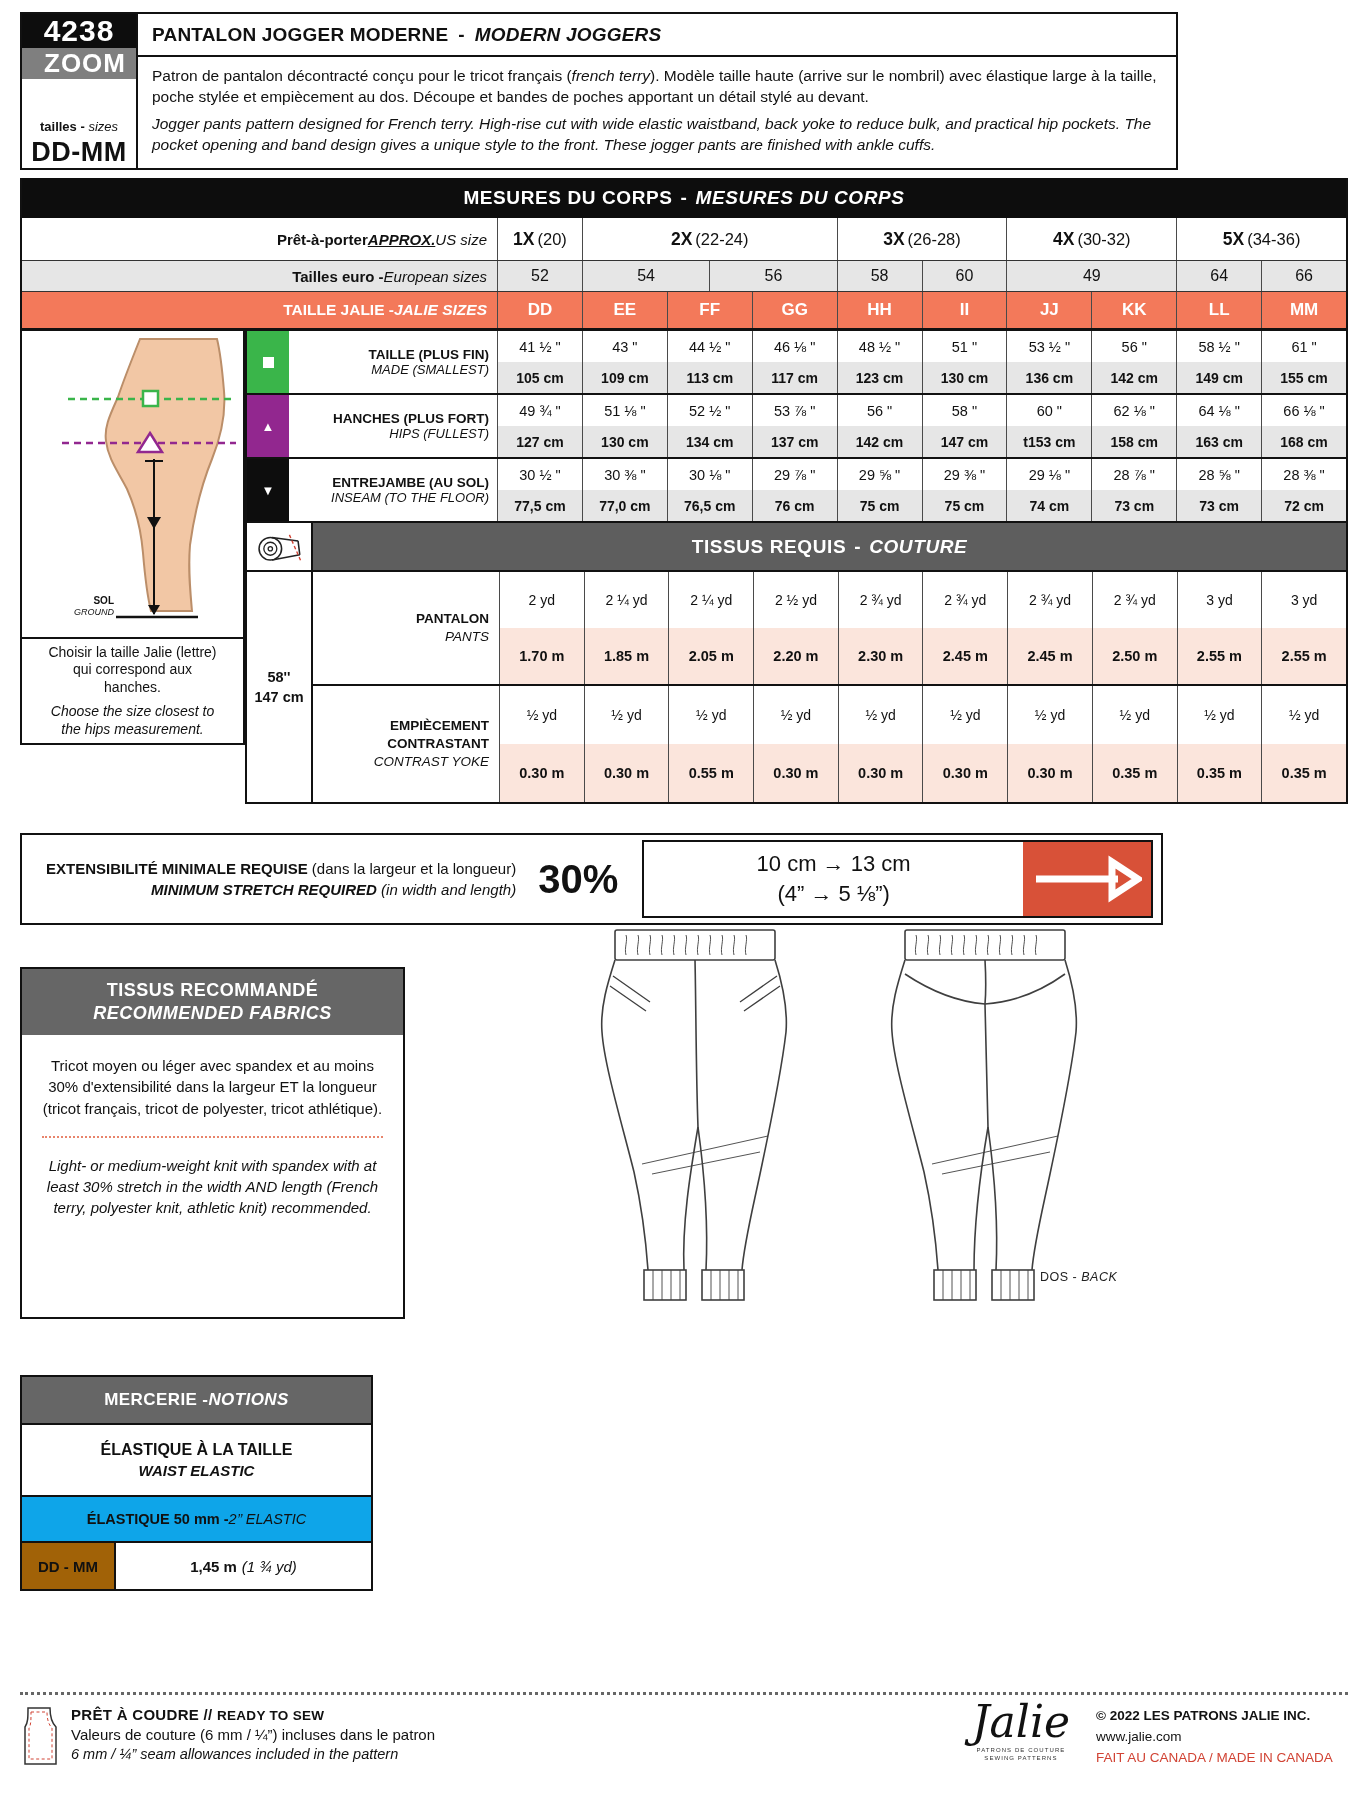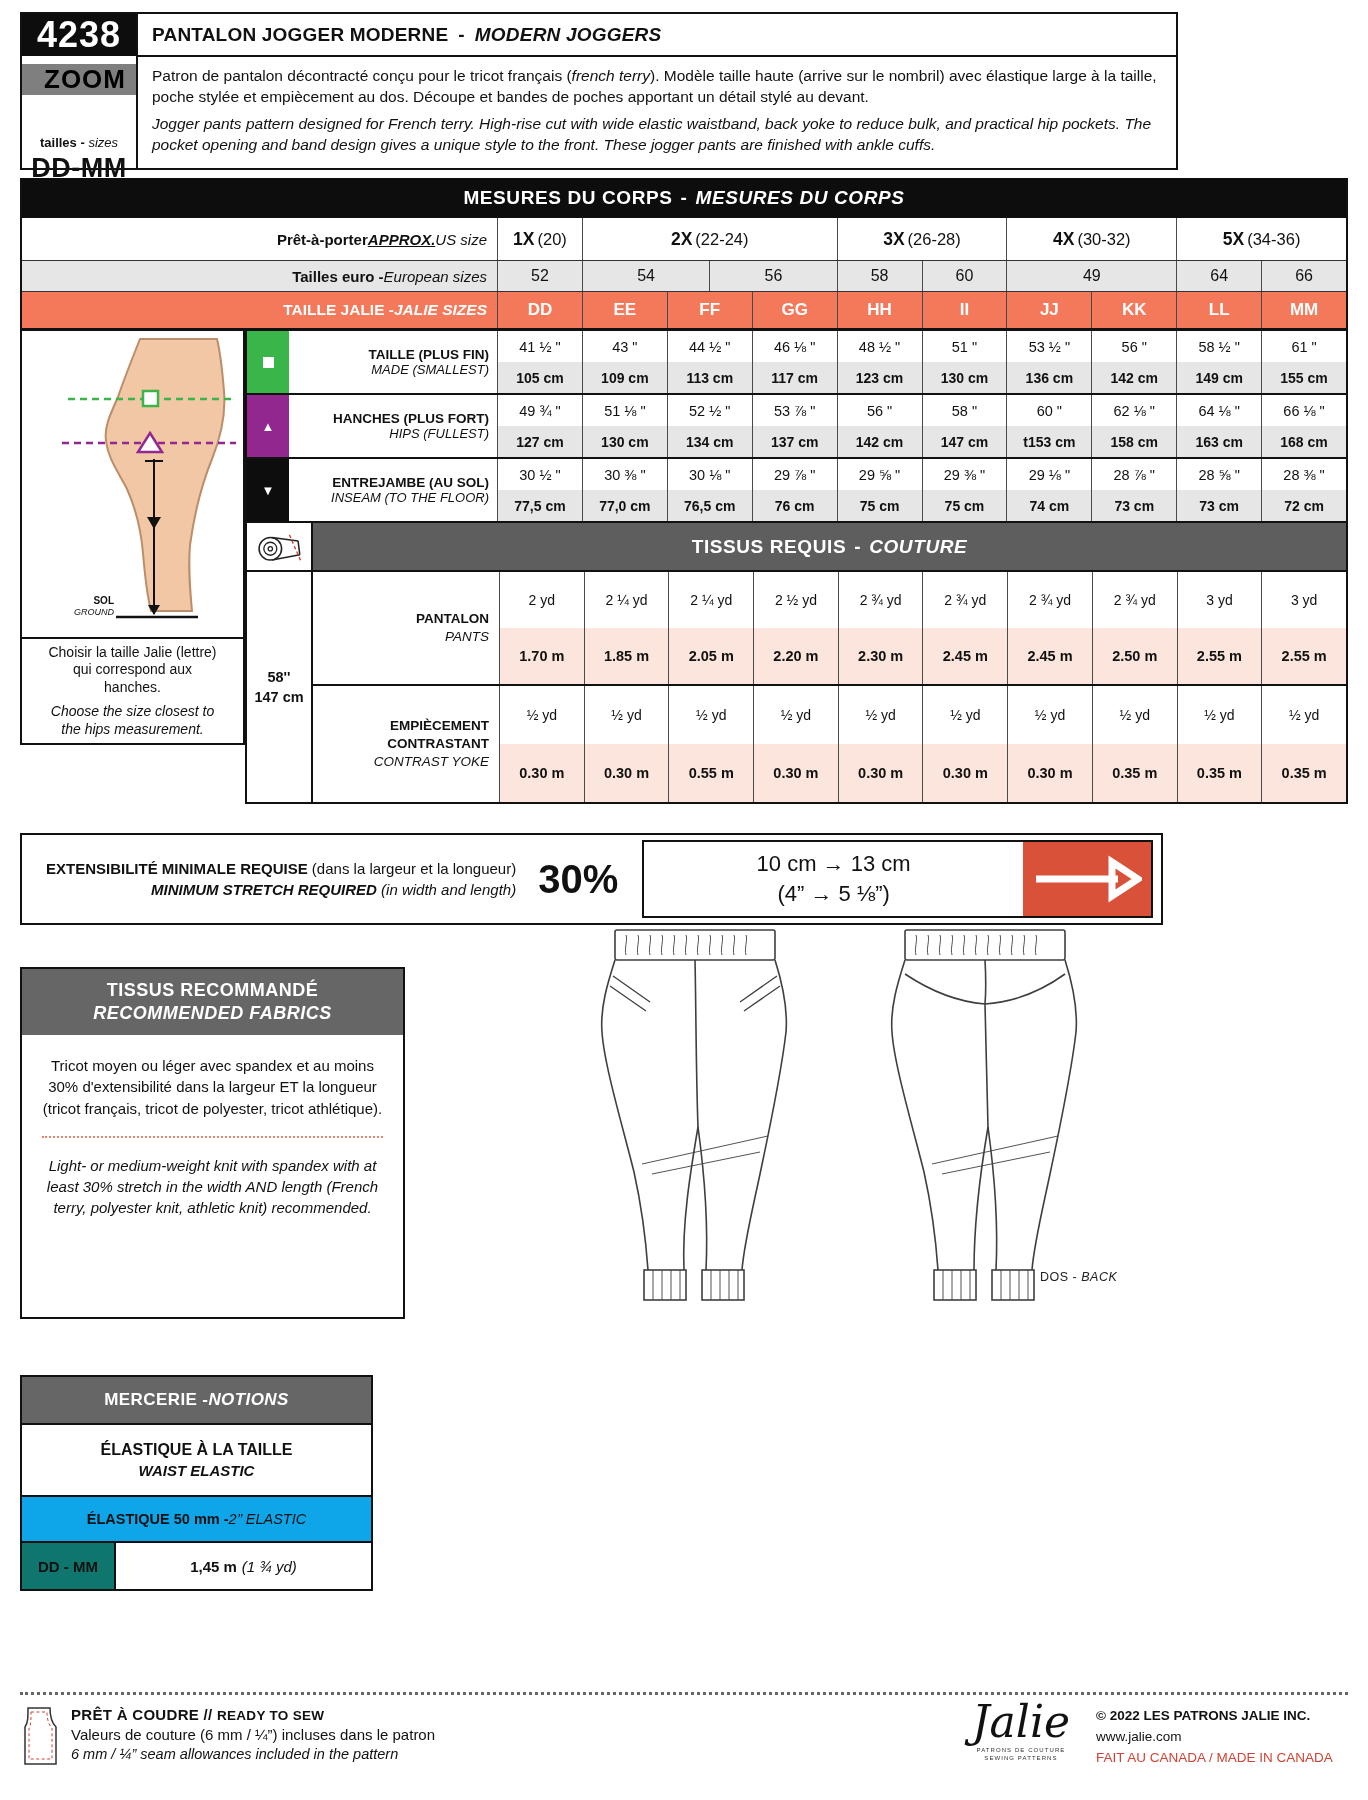--- a/index.html
+++ b/index.html
@@ -5,22 +5,22 @@
   html,body{margin:0;padding:0;background:#fff;}
   .page{position:relative;width:1368px;height:1800px;background:#fff;overflow:hidden;
         font-family:"Liberation Sans",sans-serif;color:#111;}
   .abs{position:absolute;box-sizing:border-box;}
   .i{font-style:italic;} .b{font-weight:bold;} .u{text-decoration:underline;}
   .ctr{display:flex;align-items:center;justify-content:center;}
 
   
   .hdr{left:20px;top:12px;width:1158px;height:158px;border:2px solid #111;display:flex;}
   .badge{width:114px;border-right:2px solid #111;display:flex;flex-direction:column;}
-  .badge-num{height:48px;background:#0d0d0d;color:#fff;font-size:36px;font-weight:bold;letter-spacing:1px;}
-  .badge-zoom{height:38px;margin-top:8px;background:#7f7f7f;color:#000000;font-size:26px;font-weight:bold;letter-spacing:1px;padding-left:12px;}
+  .badge-num{height:48px;background:#0d0d0d;color:#fff;font-size:30px;font-weight:bold;letter-spacing:1px;}
+  .badge-zoom{height:38px;margin-top:0;background:#7f7f7f;color:#ffffff;font-size:26px;font-weight:bold;letter-spacing:1px;padding-left:12px;}
   .badge-sizes{flex:1;display:flex;flex-direction:column;align-items:center;justify-content:center;gap:3px;margin-top:40px;}
   .badge-cap{font-size:13px;}
   .badge-range{font-size:27px;font-weight:bold;letter-spacing:.5px;}
   .hdr-main{flex:1;display:flex;flex-direction:column;}
   .hdr-title{height:46px;border-bottom:2px solid #111;display:flex;align-items:center;padding-left:14px;
              font-size:19px;font-weight:bold;letter-spacing:.2px;}
   .hdr-title .sep{margin:0 10px;}
   .hdr-desc{flex:1;padding:9px 16px 6px 14px;font-size:15.5px;line-height:1.32;}
   .hdr-desc p{margin:0 0 7px 0;}
 
@@ -101,21 +101,21 @@
 
   
   .notions{left:20px;top:1375px;width:353px;border:2px solid #111;}
   .not-head{height:46px;background:#666;color:#fff;font-size:17px;font-weight:bold;letter-spacing:.4px;}
   .not-item{height:70px;border-top:2px solid #111;display:flex;flex-direction:column;align-items:center;
             justify-content:center;gap:3px;}
   .not-item .fr{font-weight:bold;font-size:16px;}
   .not-item .en{font-weight:bold;font-style:italic;font-size:15px;}
   .not-spec{height:44px;background:#0ea5e9;border-top:2px solid #111;font-size:14.5px;}
   .not-qty{height:46px;border-top:2px solid #111;display:flex;}
-  .not-size{width:92px;background:#0f766e;border-right:2px solid #111;display:flex;align-items:center;
+  .not-size{width:92px;background:#a16207;border-right:2px solid #111;display:flex;align-items:center;
             justify-content:center;font-weight:bold;font-size:15px;}
   .not-amt{flex:1;display:flex;align-items:center;justify-content:center;font-size:15px;gap:5px;}
 
   
   .footer-rule{left:20px;top:1692px;width:1328px;border-top:3px dotted #666;height:0;}
   .footer{left:20px;top:1704px;width:1328px;display:flex;align-items:flex-start;}
   .foot-left{display:flex;gap:11px;}
   .foot-lines{display:flex;flex-direction:column;gap:3px;padding-top:2px;}
   .fl1{font-size:15px;font-weight:bold;letter-spacing:.3px;}
   .fl1 .en{font-size:13.5px;}

